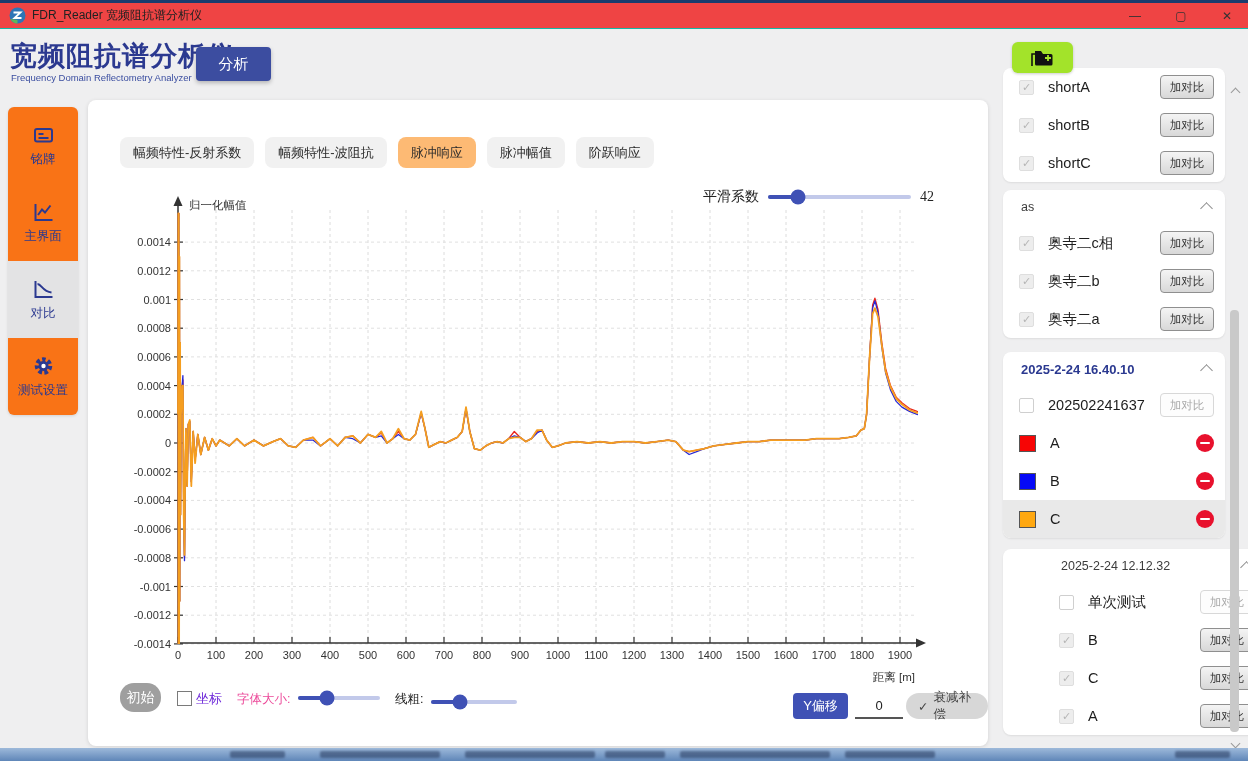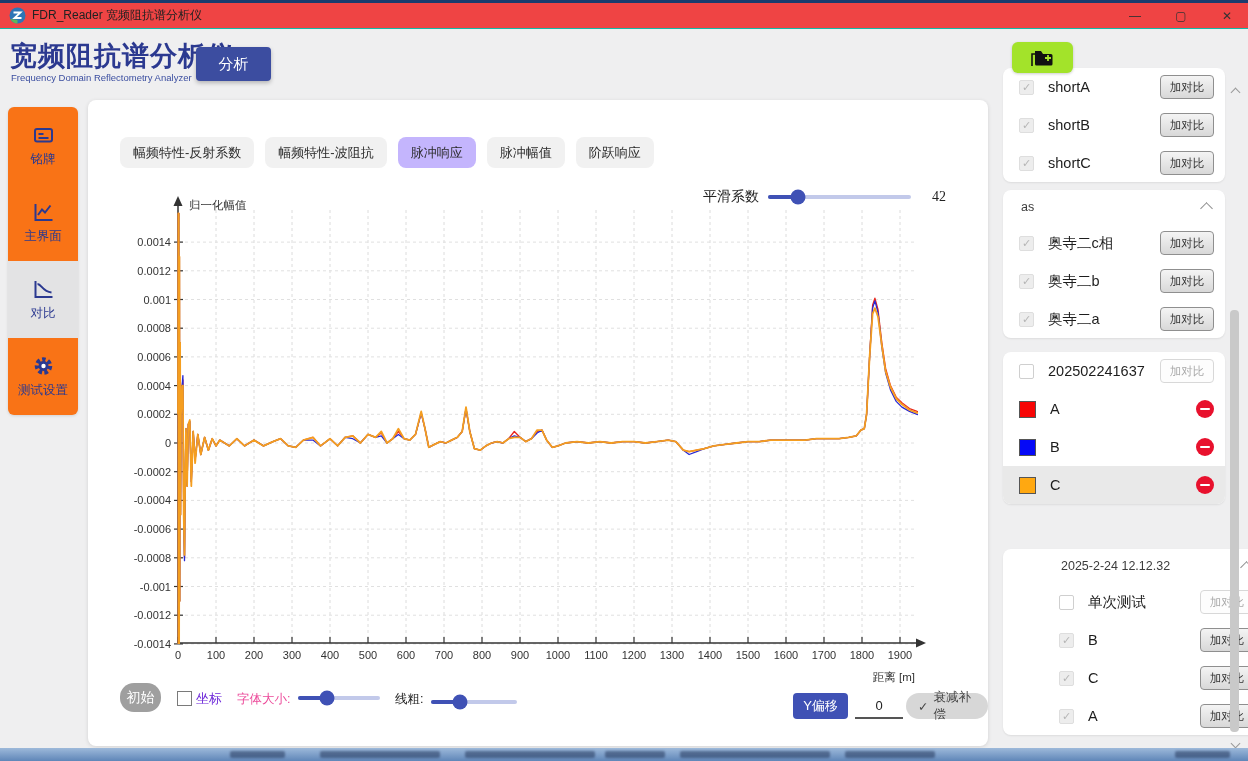--- a/index.html
+++ b/index.html
@@ -22,24 +22,24 @@
       display:flex;align-items:center;justify-content:center;box-shadow:0 1px 3px rgba(0,0,0,.2);z-index:5;}
   
   #sidebar{left:8px;top:107px;width:70px;height:308px;background:#f97316;border-radius:6px;box-shadow:0 1px 3px rgba(0,0,0,.12);overflow:hidden;}
   .side-item{height:77px;display:flex;flex-direction:column;align-items:center;justify-content:center;gap:4px;cursor:pointer;}
   .side-item.active{background:#e3e3e4;}
   .side-item .lbl{font-size:12.5px;color:#2b3990;}
   
   #main-card{left:88px;top:100px;width:900px;height:646px;background:#fff;border-radius:8px;box-shadow:0 1px 4px rgba(0,0,0,.12);}
   #tabs{left:32px;top:37px;display:flex;gap:11px;}
   .tab{height:31px;padding:0 13px;background:#f1f1f1;border-radius:8px;display:flex;align-items:center;font-size:13px;color:#2b2b2b;white-space:nowrap;cursor:pointer;}
-  .tab.active{background:#c4b5fd;}
+  .tab.active{background:#fdba74;}
   #smooth-row{left:615px;top:88px;display:flex;align-items:center;gap:9px;font-family:Liberation Serif, serif;}
   #smooth-row .lab{font-size:14px;color:#222;}
-  #smooth-row .val{font-size:14px;color:#222;width:22px;margin-left:12px;}
+  #smooth-row .val{font-size:14px;color:#222;width:22px;}
   .slider{position:relative;height:4px;border-radius:2px;background:#c2c9ea;}
   .slider .fill{position:absolute;left:0;top:0;bottom:0;background:#3f51b5;border-radius:2px;}
   .slider .thumb{position:absolute;top:50%;width:15px;height:15px;border-radius:50%;background:#3f51b5;transform:translate(-50%,-50%);}
   #chart-svg{left:37px;top:90px;}
   
   #reset-btn{left:32px;top:583px;width:41px;height:29px;background:#9f9f9f;color:#fff;font-size:14px;border-radius:14px;display:flex;align-items:center;justify-content:center;}
   #coord-box{left:89px;top:591px;width:13px;height:13px;border:1.5px solid #7a7a7a;background:#fff;}
   #coord-lab{left:108px;top:590px;font-size:13px;color:#6d28d9;}
   #font-lab{left:149px;top:591px;font-size:12.5px;color:#ec4899;}
   #font-slider{left:210px;top:596px;width:82px;}
@@ -328,20 +328,24 @@
         <span class="nm">奥寺二b</span>
         <div class="btn-compare">加对比</div>
       </div>
       <div class="rp-row">
         <div class="cb dischecked">✓</div>
         <span class="nm">奥寺二a</span>
         <div class="btn-compare">加对比</div>
       </div>
     </div>
     <div class="rp-card abs" style="top: 352px;">
+      <div class="rp-title accent">
+        <span class="t">2025-2-24 16.40.10</span>
+        <div class="chev"></div>
+      </div>
       <div class="rp-row">
         <div class="cb"></div>
         <span class="nm">202502241637</span>
         <div class="btn-compare disabled">加对比</div>
       </div>
       <div class="rp-row">
         <div class="swatch" style="background: rgb(247, 5, 5);"></div>
         <span class="nm">A</span>
         <div class="btn-remove">
           <i></i>

